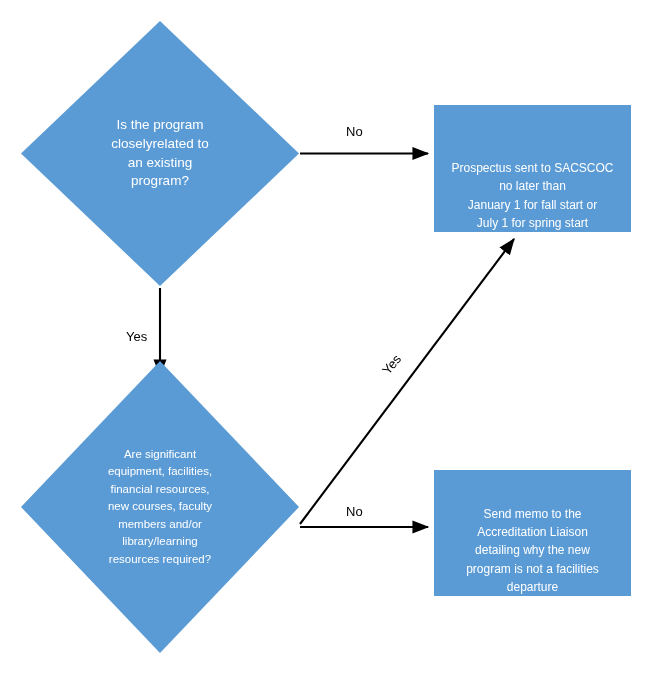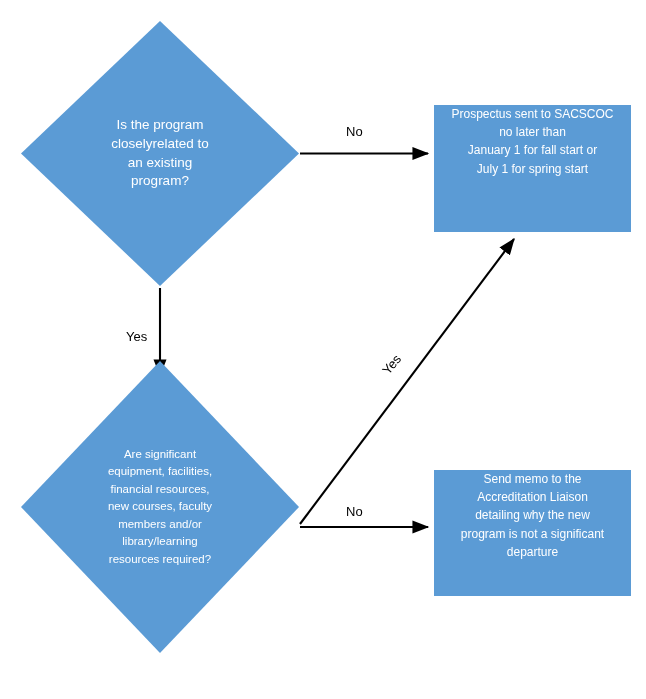--- a/index.html
+++ b/index.html
@@ -67,21 +67,21 @@
   #decision-resources-required .dlabel {
     font-size: 11.5px;
     line-height: 1.52;
   }
 
   
   .procbox {
     position: absolute;
     background: #5B9BD5;
     display: flex;
-    align-items: flex-start;
+    align-items: flex-end;
     justify-content: center;
     box-sizing: border-box;
   }
   .procbox .plabel {
     color: #ffffff;
     text-align: center;
     font-size: 12px;
     line-height: 1.52;
     white-space: pre-line;
     padding: 0 5px;
@@ -165,21 +165,21 @@
 new courses, faculty
 members and/or
 library/learning
 resources required?</div>
   </div>
 
   <div class="procbox" id="process-memo">
     <div class="plabel">Send memo to the
 Accreditation Liaison
 detailing why the new
-program is not a significant
+program is not a facilities
 departure</div>
   </div>
 
   <div class="edge-label" id="edge-label-no-top">No</div>
 
   <div class="edge-label" id="edge-label-yes-down">Yes</div>
 
   <div class="edge-label" id="edge-label-yes-diag">Yes</div>
 
   <div class="edge-label" id="edge-label-no-bottom">No</div>

